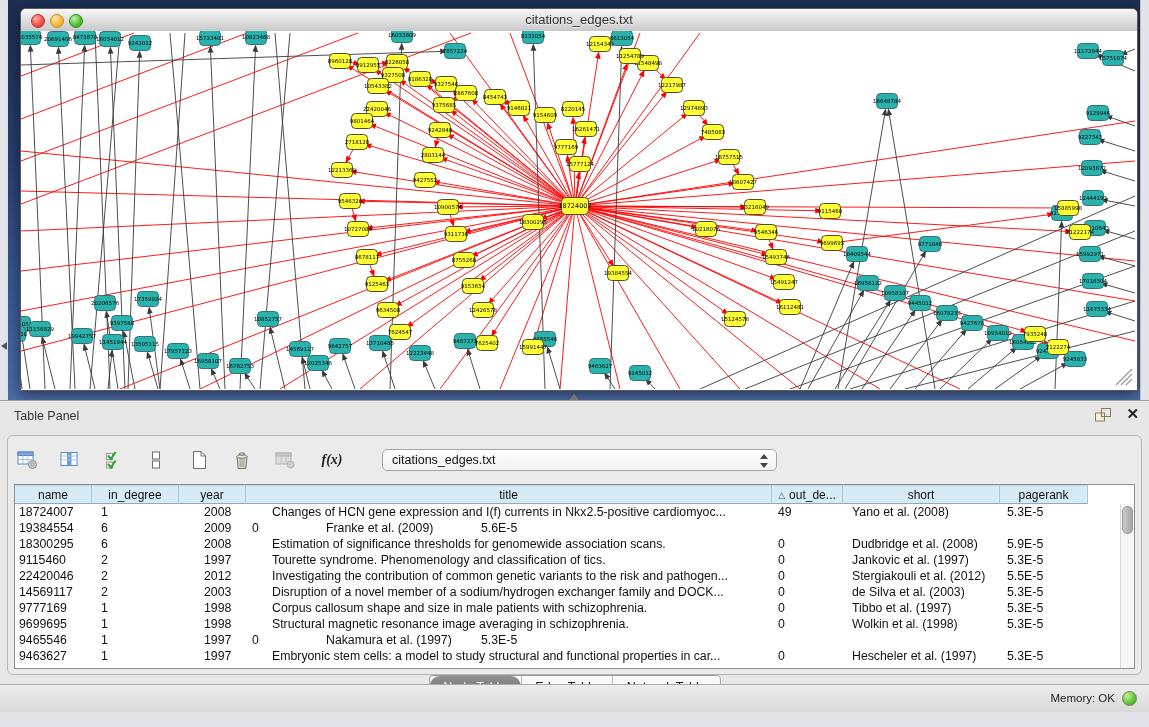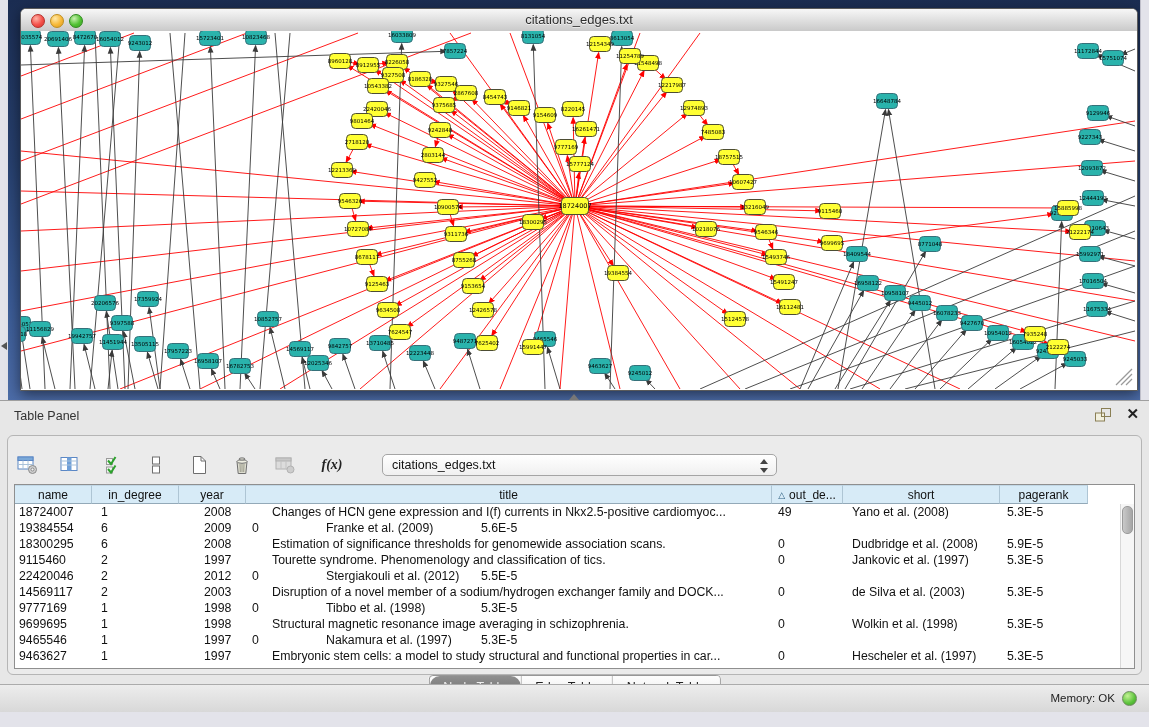--- a/index.html
+++ b/index.html
@@ -49,21 +49,21 @@
     position:absolute;left:0;top:400px;width:1149px;height:300px;
     background:#e7e7e7;border-top:1px solid #9f9f9f;
   }
   .panel-title{position:absolute;left:14px;top:8px;font-size:12.5px;color:#333;}
   .panel-float{position:absolute;right:36px;top:6px;width:20px;height:18px;cursor:pointer;background:none;border:none;padding:0;}
   .panel-close{position:absolute;right:10px;top:4px;font-size:15px;font-weight:bold;color:#222;background:none;border:none;padding:0;cursor:pointer;line-height:18px;}
   .panel-body{
     position:absolute;left:7px;right:7px;top:34px;height:238px;
     background:#ebebeb;border:1px solid #b5b5b5;border-radius:6px;
   }
-  .toolbar{position:absolute;left:8px;top:8px;height:32px;display:flex;align-items:flex-end;gap:8px;}
+  .toolbar{position:absolute;left:8px;top:8px;height:32px;display:flex;align-items:center;gap:8px;}
   .tbtn{width:22px;height:22px;margin-right:13px;background:none;border:none;padding:0;display:flex;align-items:center;justify-content:center;cursor:pointer;}
   .fx{font-size:14px;font-weight:bold;font-style:italic;color:#222;font-family:"Liberation Serif",serif;}
   .combo{
     position:relative;margin-left:14px;width:395px;height:22px;
     background:linear-gradient(#ffffff,#f0f0f0);
     border:1px solid #a5a5a5;border-radius:5px;
     font-size:12.5px;color:#111;display:flex;align-items:center;padding-left:9px;box-sizing:border-box;cursor:pointer;
   }
   .combo .stepper{position:absolute;right:7px;top:3px;width:9px;height:16px;}
   .combo .stepper i{position:absolute;left:0;width:0;height:0;border-left:4.5px solid transparent;border-right:4.5px solid transparent;}
@@ -701,39 +701,41 @@
             <div class="td c2">1997</div>
             <div class="td c3">Tourette syndrome. Phenomenology and classification of tics.</div>
             <div class="td c4">0</div>
             <div class="td c5">Jankovic et al. (1997)</div>
             <div class="td c6">5.3E-5</div>
           </div>
           <div class="tr">
             <div class="td c0">22420046</div>
             <div class="td c1">2</div>
             <div class="td c2">2012</div>
+            <div class="td c3">Investigating the contribution of common genetic variants to the risk and pathogen...</div>
             <div class="td c4">0</div>
             <div class="td c5">Stergiakouli et al. (2012)</div>
             <div class="td c6">5.5E-5</div>
           </div>
           <div class="tr">
             <div class="td c0">14569117</div>
             <div class="td c1">2</div>
             <div class="td c2">2003</div>
             <div class="td c3">Disruption of a novel member of a sodium/hydrogen exchanger family and DOCK...</div>
             <div class="td c4">0</div>
             <div class="td c5">de Silva et al. (2003)</div>
             <div class="td c6">5.3E-5</div>
           </div>
           <div class="tr">
             <div class="td c0">9777169</div>
             <div class="td c1">1</div>
             <div class="td c2">1998</div>
-            <div class="td c4">0</div>
-            <div class="td c5">Tibbo et al. (1998)</div>
+            <div class="td c3">Corpus callosum shape and size in male patients with schizophrenia.</div>
+            <div class="td c4">0</div>
+            <div class="td c5">Tibbo et al. (1997)</div>
             <div class="td c6">5.3E-5</div>
           </div>
           <div class="tr">
             <div class="td c0">9699695</div>
             <div class="td c1">1</div>
             <div class="td c2">1998</div>
             <div class="td c3">Structural magnetic resonance image averaging in schizophrenia.</div>
             <div class="td c4">0</div>
             <div class="td c5">Wolkin et al. (1998)</div>
             <div class="td c6">5.3E-5</div>

